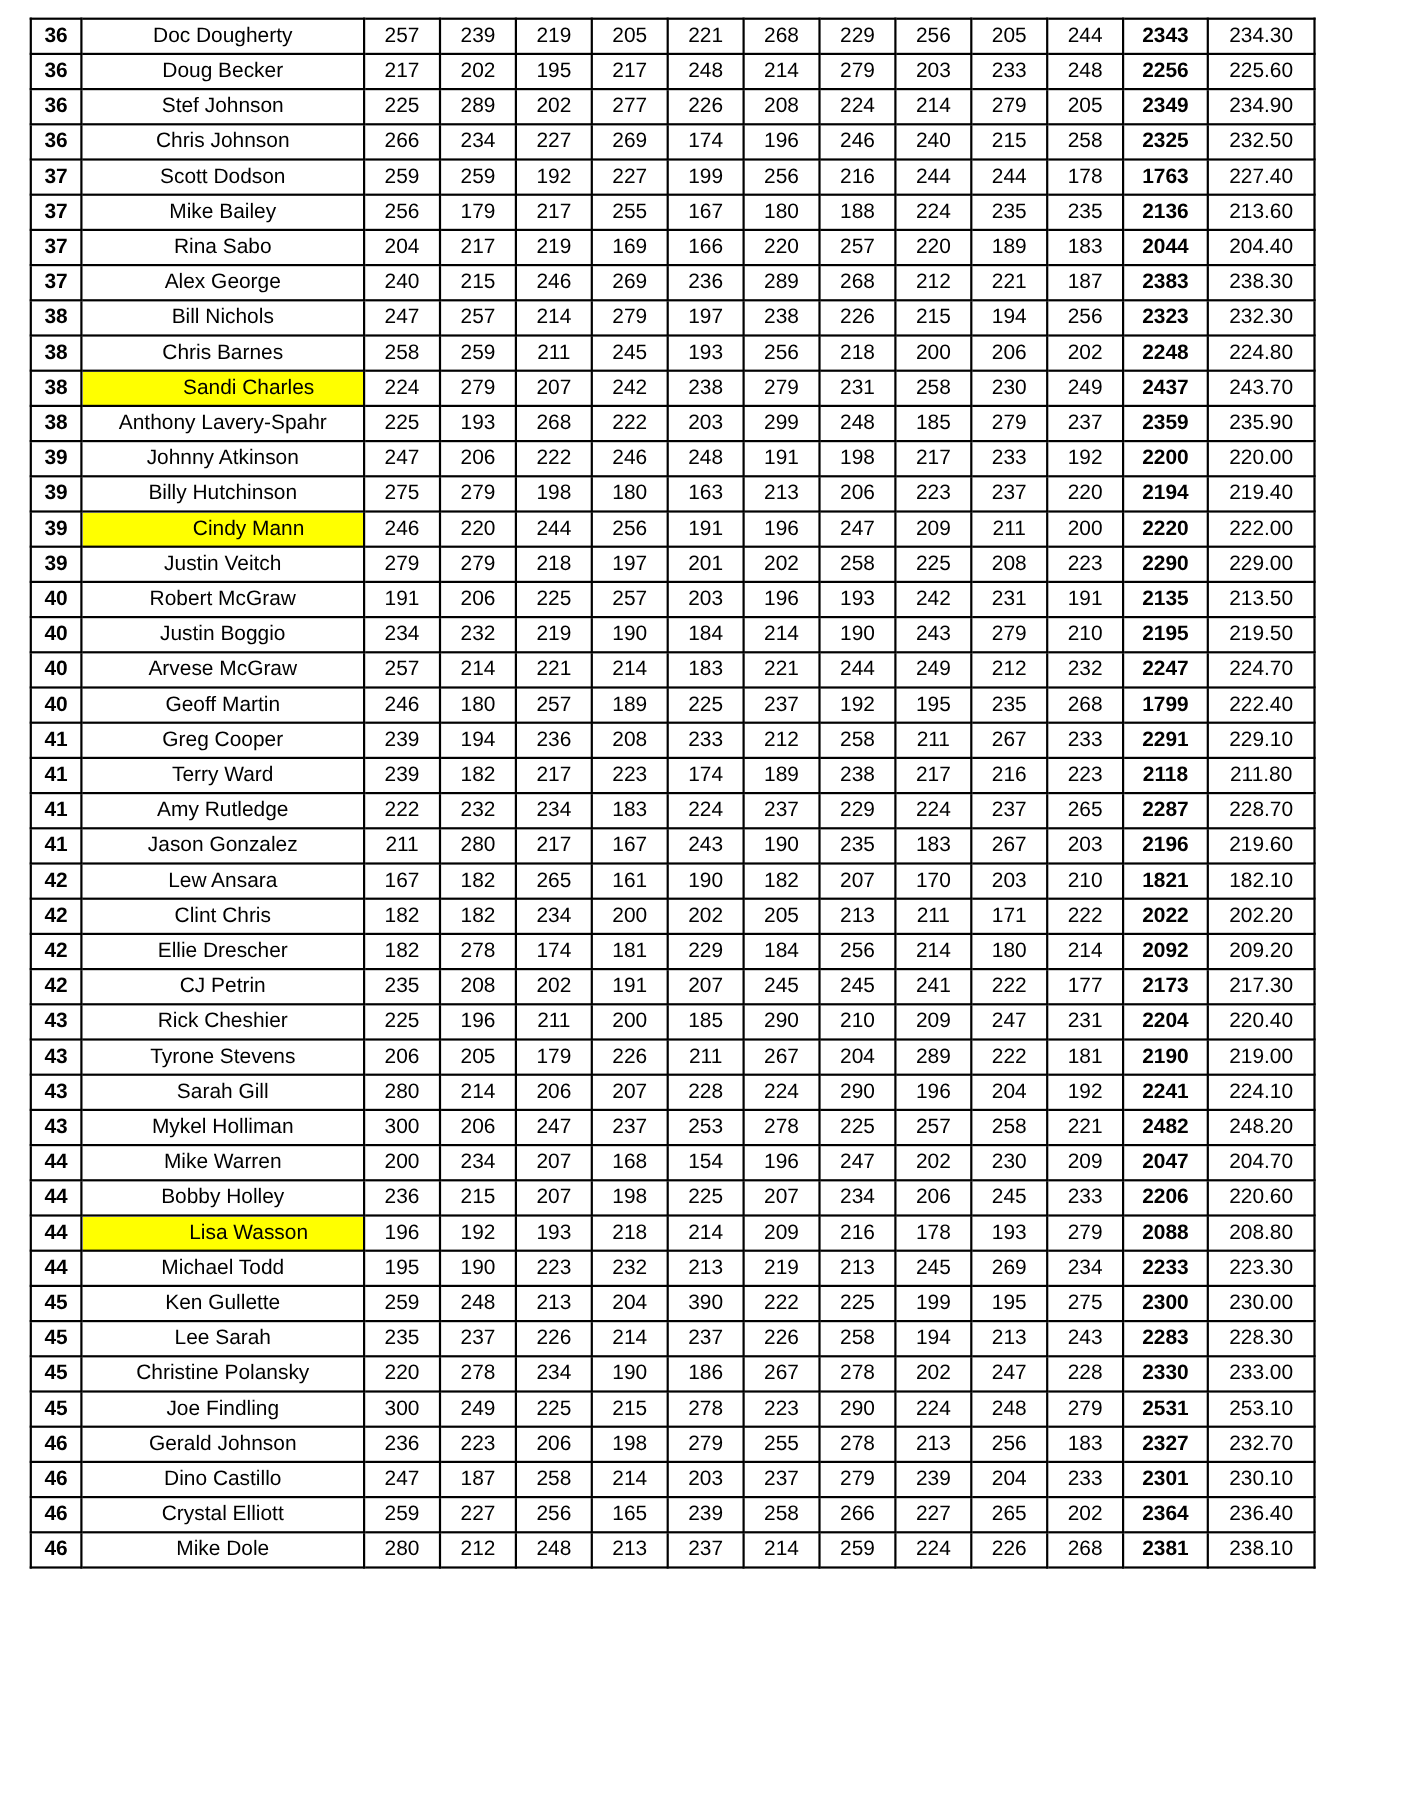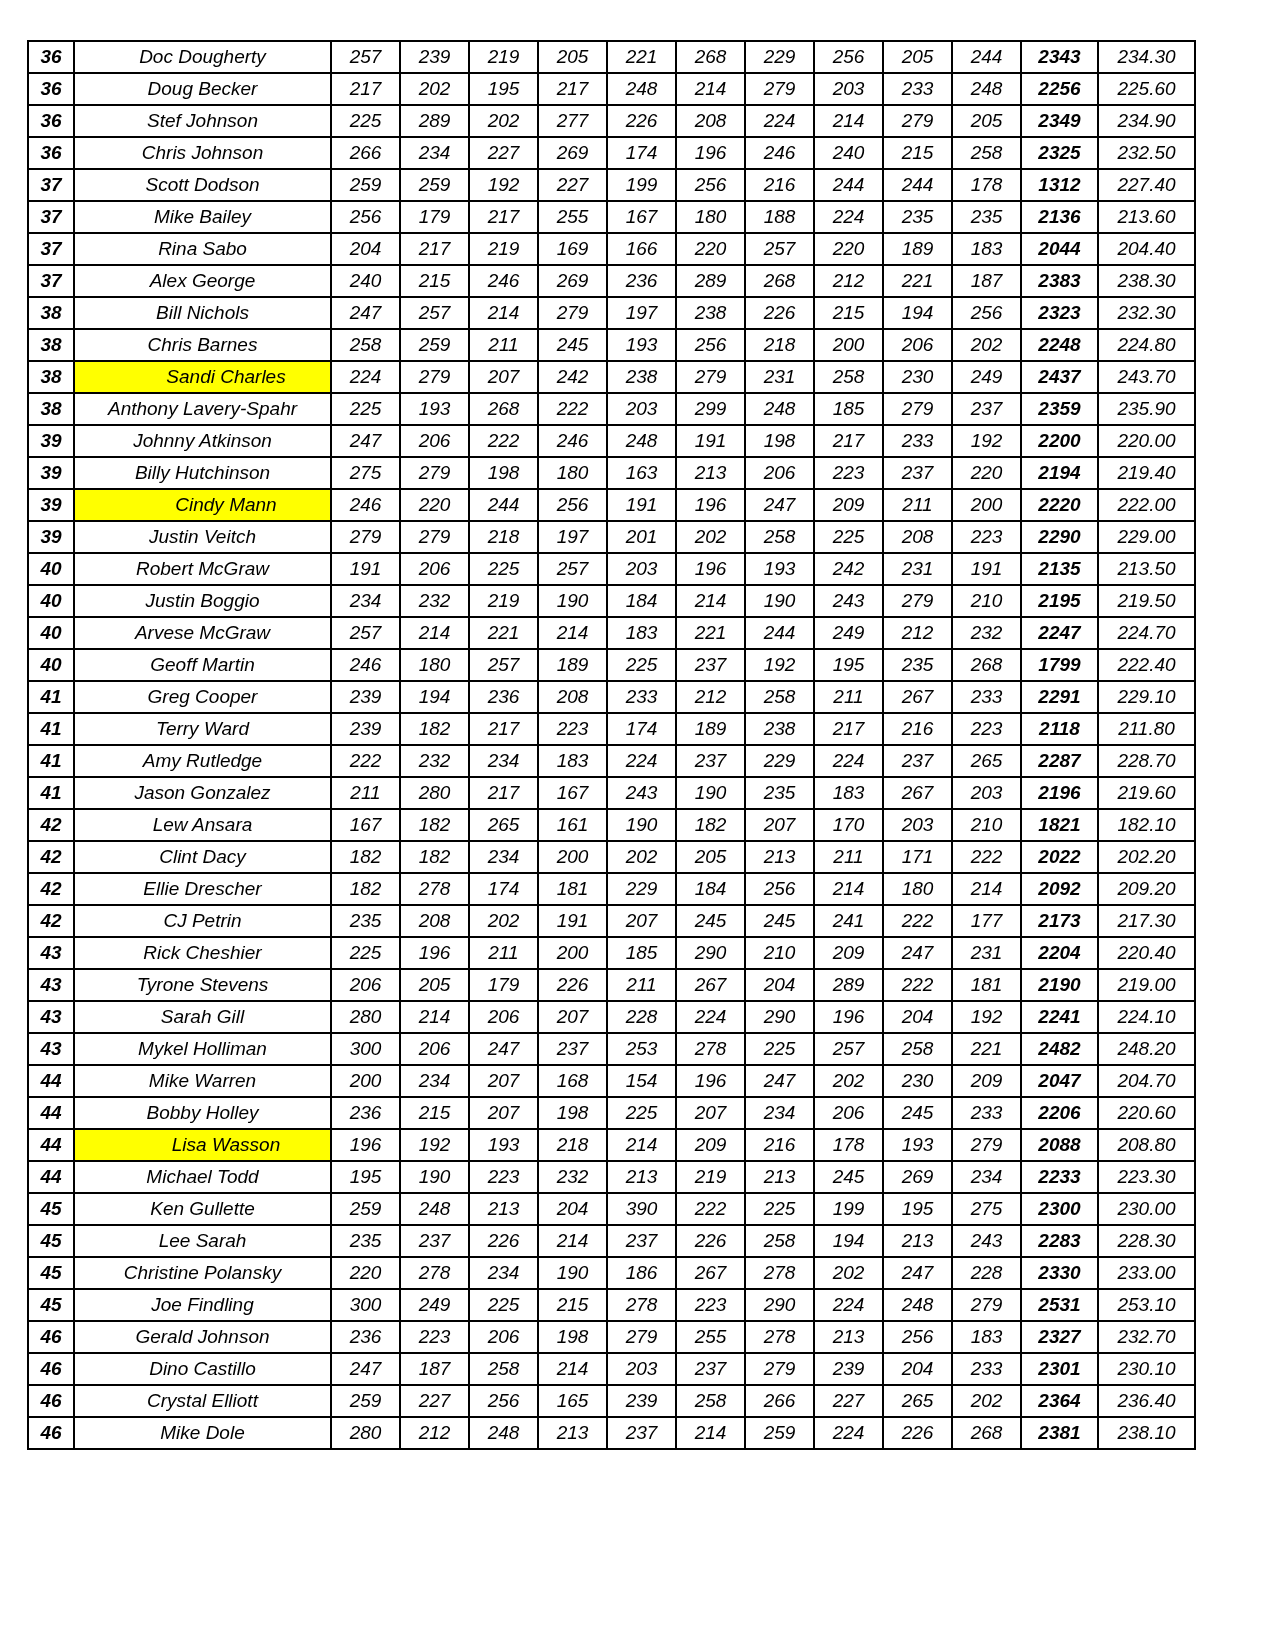--- a/index.html
+++ b/index.html
@@ -14,25 +14,24 @@
     position:relative;
     width:1275px;
     height:1650px;
     background:#ffffff;
     font-family:"Liberation Sans", sans-serif;
     overflow:hidden;
   }
   table.score-table{
     position:absolute;
     left:27px;
-    top:40px;
+    top:16px;
     border-collapse:collapse;
     table-layout:fixed;
     border:2px solid var(--border-color);
-    font-style:italic;
   }
   table.score-table td{
     border:2px solid var(--border-color);
     height:30px;
     line-height:30px;
     padding:0;
     font-size:19px;
     color:var(--text-color);
     text-align:center;
     white-space:nowrap;
@@ -141,21 +140,21 @@
     <td class="game">259</td>
     <td class="game">259</td>
     <td class="game">192</td>
     <td class="game">227</td>
     <td class="game">199</td>
     <td class="game">256</td>
     <td class="game">216</td>
     <td class="game">244</td>
     <td class="game">244</td>
     <td class="game">178</td>
-    <td class="total">1312</td>
+    <td class="total">1763</td>
     <td class="avg">227.40</td>
   </tr>
         <tr>
     <td class="team">37</td>
     <td class="name">Mike Bailey</td>
     <td class="game">256</td>
     <td class="game">179</td>
     <td class="game">217</td>
     <td class="game">255</td>
     <td class="game">167</td>
@@ -466,21 +465,21 @@
     <td class="game">182</td>
     <td class="game">207</td>
     <td class="game">170</td>
     <td class="game">203</td>
     <td class="game">210</td>
     <td class="total">1821</td>
     <td class="avg">182.10</td>
   </tr>
         <tr>
     <td class="team">42</td>
-    <td class="name">Clint Dacy</td>
+    <td class="name">Clint Chris</td>
     <td class="game">182</td>
     <td class="game">182</td>
     <td class="game">234</td>
     <td class="game">200</td>
     <td class="game">202</td>
     <td class="game">205</td>
     <td class="game">213</td>
     <td class="game">211</td>
     <td class="game">171</td>
     <td class="game">222</td>

